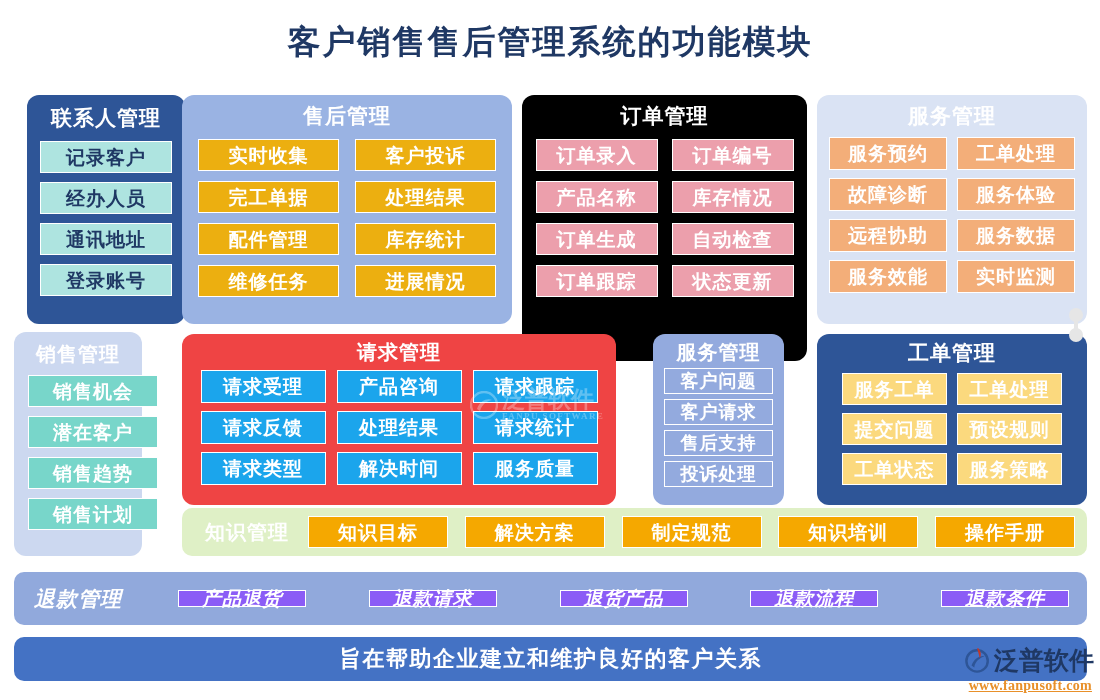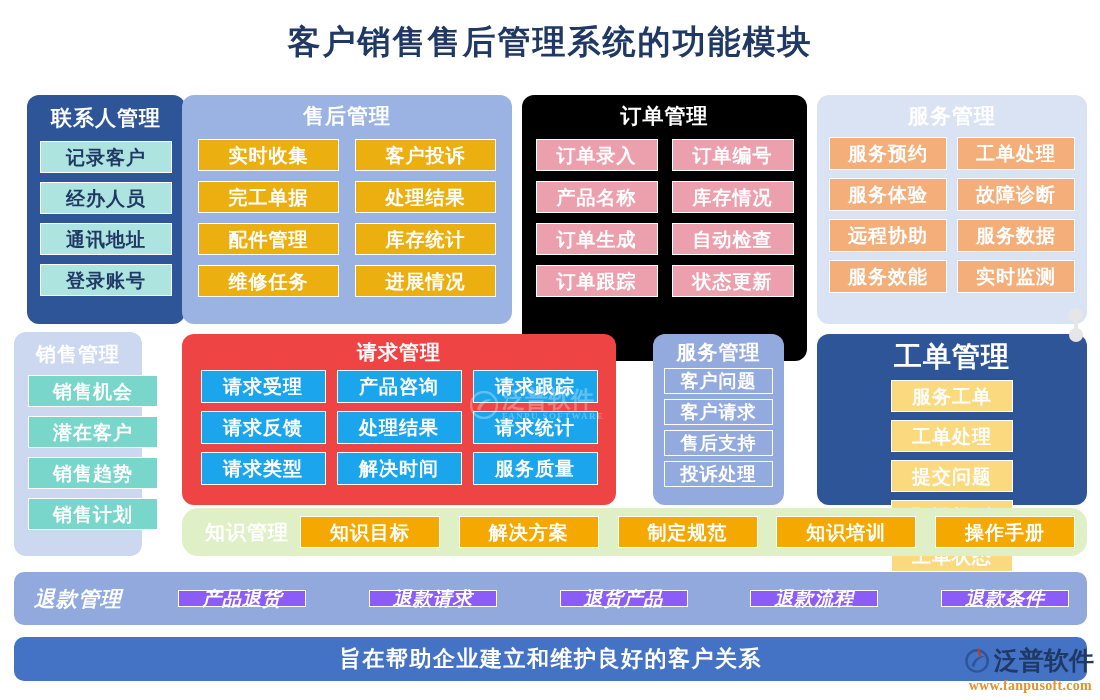--- a/index.html
+++ b/index.html
@@ -153,51 +153,52 @@
     background: transparent;
     border: 1px solid #ffffff;
     font-size: 18px;
   }
 
   
   #panel-workorder {
     left: 817px; top: 334px; width: 270px; height: 171px;
     background: #2e5597;
   }
-  #panel-workorder .panel-title { padding-top: 9px; font-size: 28px; }
+  #panel-workorder .panel-title { padding-top: 9px; font-size: 21px; }
   #panel-workorder .chip-grid { padding: 9px 10px 0 10px; gap: 8px 10px; }
   #panel-workorder .chip {
-    width: 122px; height: 32px;
+    width: 105px; height: 32px;
     background: #fbd97e;
   }
 
   
   #bar-knowledge {
     position: absolute;
     left: 182px; top: 508px; width: 905px; height: 48px;
     background: #dff0c6;
-    border-radius: 16px;
+    border-radius: 10px;
     display: flex;
     align-items: center;
     padding: 0 12px;
   }
   #bar-knowledge .bar-label {
     color: #ffffff;
     font-weight: bold;
     font-size: 20px;
     letter-spacing: 1px;
     width: 106px;
     text-align: center;
     flex: none;
   }
   #bar-knowledge .bar-chips { display: flex; flex: 1; justify-content: space-between; }
   #bar-knowledge .chip {
     width: 140px; height: 32px;
     background: #f5a800;
     font-size: 19px;
+    margin-left: 8px;
   }
 
   
   #bar-refund {
     position: absolute;
     left: 14px; top: 572px; width: 1073px; height: 53px;
     background: #91a9dc;
     border-radius: 10px;
     display: flex;
     align-items: center;
@@ -266,20 +267,21 @@
   }
   #brand-logo .logo-url {
     font-size: 14px;
     color: #e8902a;
     font-weight: bold;
     letter-spacing: 0.3px;
     font-family: "Liberation Serif", serif;
     margin-top: 1px;
     text-align: right;
     padding-right: 2px;
+    text-decoration: underline;
   }
 
   
   #watermark {
     position: absolute;
     left: 470px; top: 382px;
     width: 200px; height: 46px;
     opacity: 0.30;
     display: flex;
     align-items: center;
@@ -355,22 +357,22 @@
       <div class="chip">订单跟踪</div>
       <div class="chip">状态更新</div>
     </div>
   </div>
 
   <div class="panel" id="panel-service-top">
     <div class="panel-title">服务管理</div>
     <div class="chip-grid">
       <div class="chip">服务预约</div>
       <div class="chip">工单处理</div>
+      <div class="chip">故障诊断</div>
       <div class="chip">服务体验</div>
-      <div class="chip">故障诊断</div>
       <div class="chip">远程协助</div>
       <div class="chip">服务数据</div>
       <div class="chip">服务效能</div>
       <div class="chip">实时监测</div>
     </div>
   </div>
 
   <div class="panel" id="panel-sales">
     <div class="panel-title">销售管理</div>
     <div class="chip-grid">

